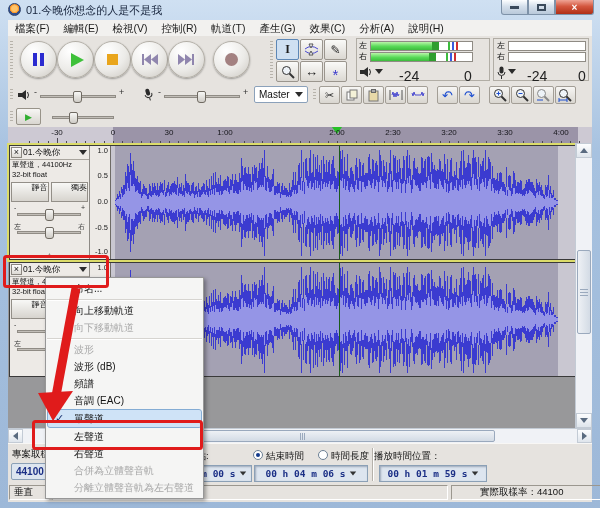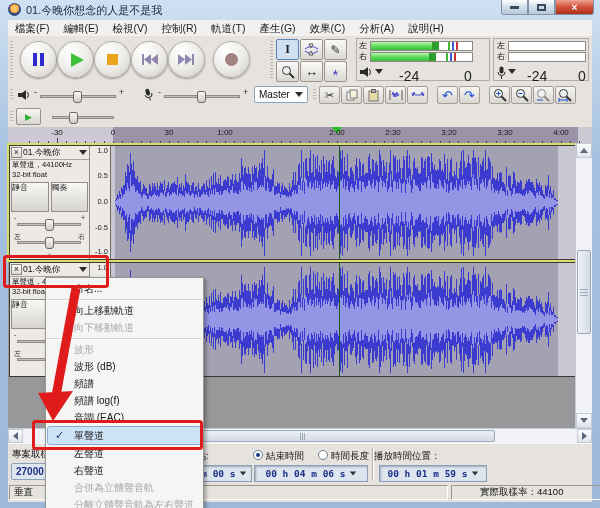--- a/index.html
+++ b/index.html
@@ -76,22 +76,22 @@
   .track{position:absolute;left:1px;width:565px;height:113px;background:#edeae6;border:1px solid #3a3a3a;box-sizing:content-box}
   .track.focused{box-shadow:0 0 0 2px #dcdc6a}
   .tpanel{position:absolute;left:0;top:0;width:80px;height:100%;background:#edeae6;border-right:1px solid #8d8a85;box-sizing:border-box}
   .tp-head{height:13px;border-bottom:1px solid #a9a59e;display:flex;align-items:center}
   .tp-x{width:11px;height:11px;box-sizing:border-box;border:1px solid #8b8780;background:linear-gradient(#fff,#dcd9d3);
        font-size:9px;line-height:8px;text-align:center;color:#222;margin:0 1px}
   .tp-title{font-size:8.5px;color:#111;flex:1;white-space:nowrap;overflow:hidden}
   .tp-dd{margin-right:2px}
   .tp-info{font-size:7.5px;color:#111;line-height:10px;padding-left:2px;white-space:nowrap}
   .tp-btnrow{display:flex;gap:2px;padding:2px 1px}
-  .tp-btn{flex:1;height:30px;box-sizing:border-box;border:1px solid #938f88;background:linear-gradient(#f8f8f6,#d7d4ce);
-       font-size:8px;line-height:10px;text-align:left;color:#111}
+  .tp-btn{flex:1;height:20px;box-sizing:border-box;border:1px solid #938f88;background:linear-gradient(#f8f8f6,#d7d4ce);
+       font-size:8px;line-height:10px;text-align:right;color:#111}
   .tp-slrow{position:relative;height:18px}
   .tp-collapse{position:absolute;bottom:0;left:0;right:0;text-align:center;font-size:7px;color:#8d8a84;line-height:8px}
   .ampruler{position:absolute;left:80px;top:0;width:21px;height:100%;background:#edeae6;border-right:1px solid #6e6b66;box-sizing:border-box}
   .amplab{position:absolute;right:2px;font-size:7.5px;color:#222;line-height:8px}
   .wave{position:absolute;left:101px;top:0;right:0;height:100%;background:#c9c7d1;overflow:hidden}
   .wsel{position:absolute;left:4px;top:0;width:443px;height:100%;background:#a4a1b3}
   .playhead{position:absolute;top:0;width:1px;height:100%;background:#1b5c1b}
   .wave svg{position:absolute;left:4px;top:0}
   
   .vscroll{position:absolute;left:567px;top:0;width:17px;height:285px;background:#f0f2f6;border-left:1px solid #c3cbd5;box-sizing:border-box}
@@ -570,21 +570,21 @@
         </div>
       </div>
     <div class="hbtn" style="left:569px">
         <i class="tri-rt"></i>
       </div>
   </div>
 
   <div class="abs" id="selbar">
     <span class="sblab" style="left:4px;top:4px">專案取樣率:</span>
     <div class="combo" style="left:3px;top:19px;width:58px;height:17px;background:#dde5ef;border-color:#8ba0b6">
-      <span style="color:#1b2f86;font-weight:bold">27000</span>
+      <span style="color:#1b2f86;font-weight:bold">44100</span>
         <span class="ddtri"></span>
     </div>
     <span class="sblab" style="left:160px;top:6px">選取起點:</span>
     <span class="radio on" style="left:245px;top:6px"></span>
     <span class="sblab" style="left:258px;top:6px">結束時間</span>
     <span class="radio" style="left:310px;top:6px"></span>
     <span class="sblab" style="left:323px;top:6px">時間長度</span>
     <span class="sblab" style="left:366px;top:6px">播放時間位置：</span>
     <div class="tfield" style="left:142px;top:21px;width:102px">
       <span>00 h 00 m 00 s</span>
@@ -613,21 +613,20 @@
 
   <div id="ctxmenu">
       <div class="mi">命名...</div>
       <div class="msep"></div>
       <div class="mi">向上移動軌道</div>
       <div class="mi disabled">向下移動軌道</div>
       <div class="msep"></div>
       <div class="mi disabled">波形</div>
       <div class="mi">波形 (dB)</div>
       <div class="mi">頻譜</div>
-      <div class="mi">頻譜 log(f)</div>
       <div class="mi">音調 (EAC)</div>
       <div class="mi hl">單聲道<span class="chk">✓</span></div>
       <div class="mi">左聲道</div>
       <div class="mi">右聲道</div>
       <div class="mi disabled">合併為立體聲音軌</div>
       <div class="mi disabled">分離立體聲音軌為左右聲道</div>
     </div>
 
   <svg id="annot" width="600" height="508">
     <rect x="4.5" y="256.5" width="103" height="30" fill="none" stroke="#e01b1b" stroke-width="3" rx="2"></rect>

